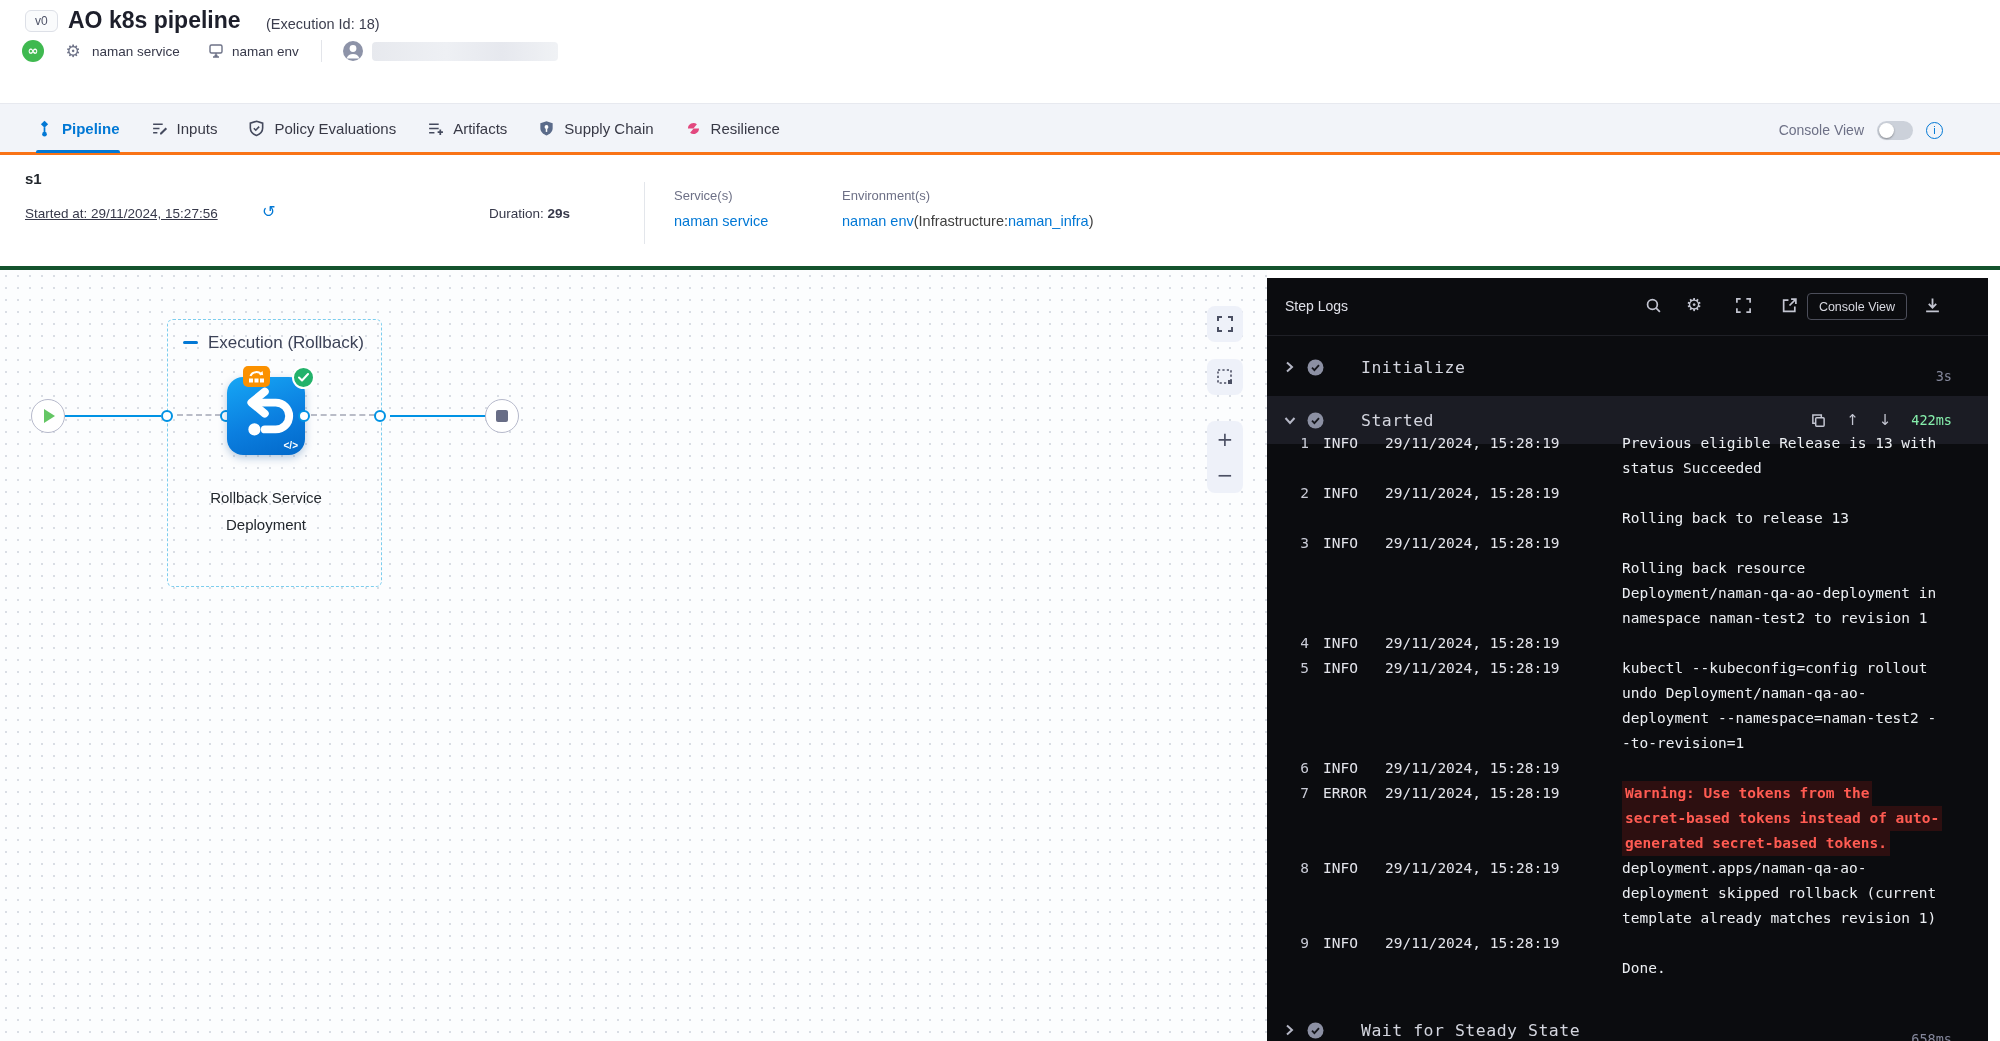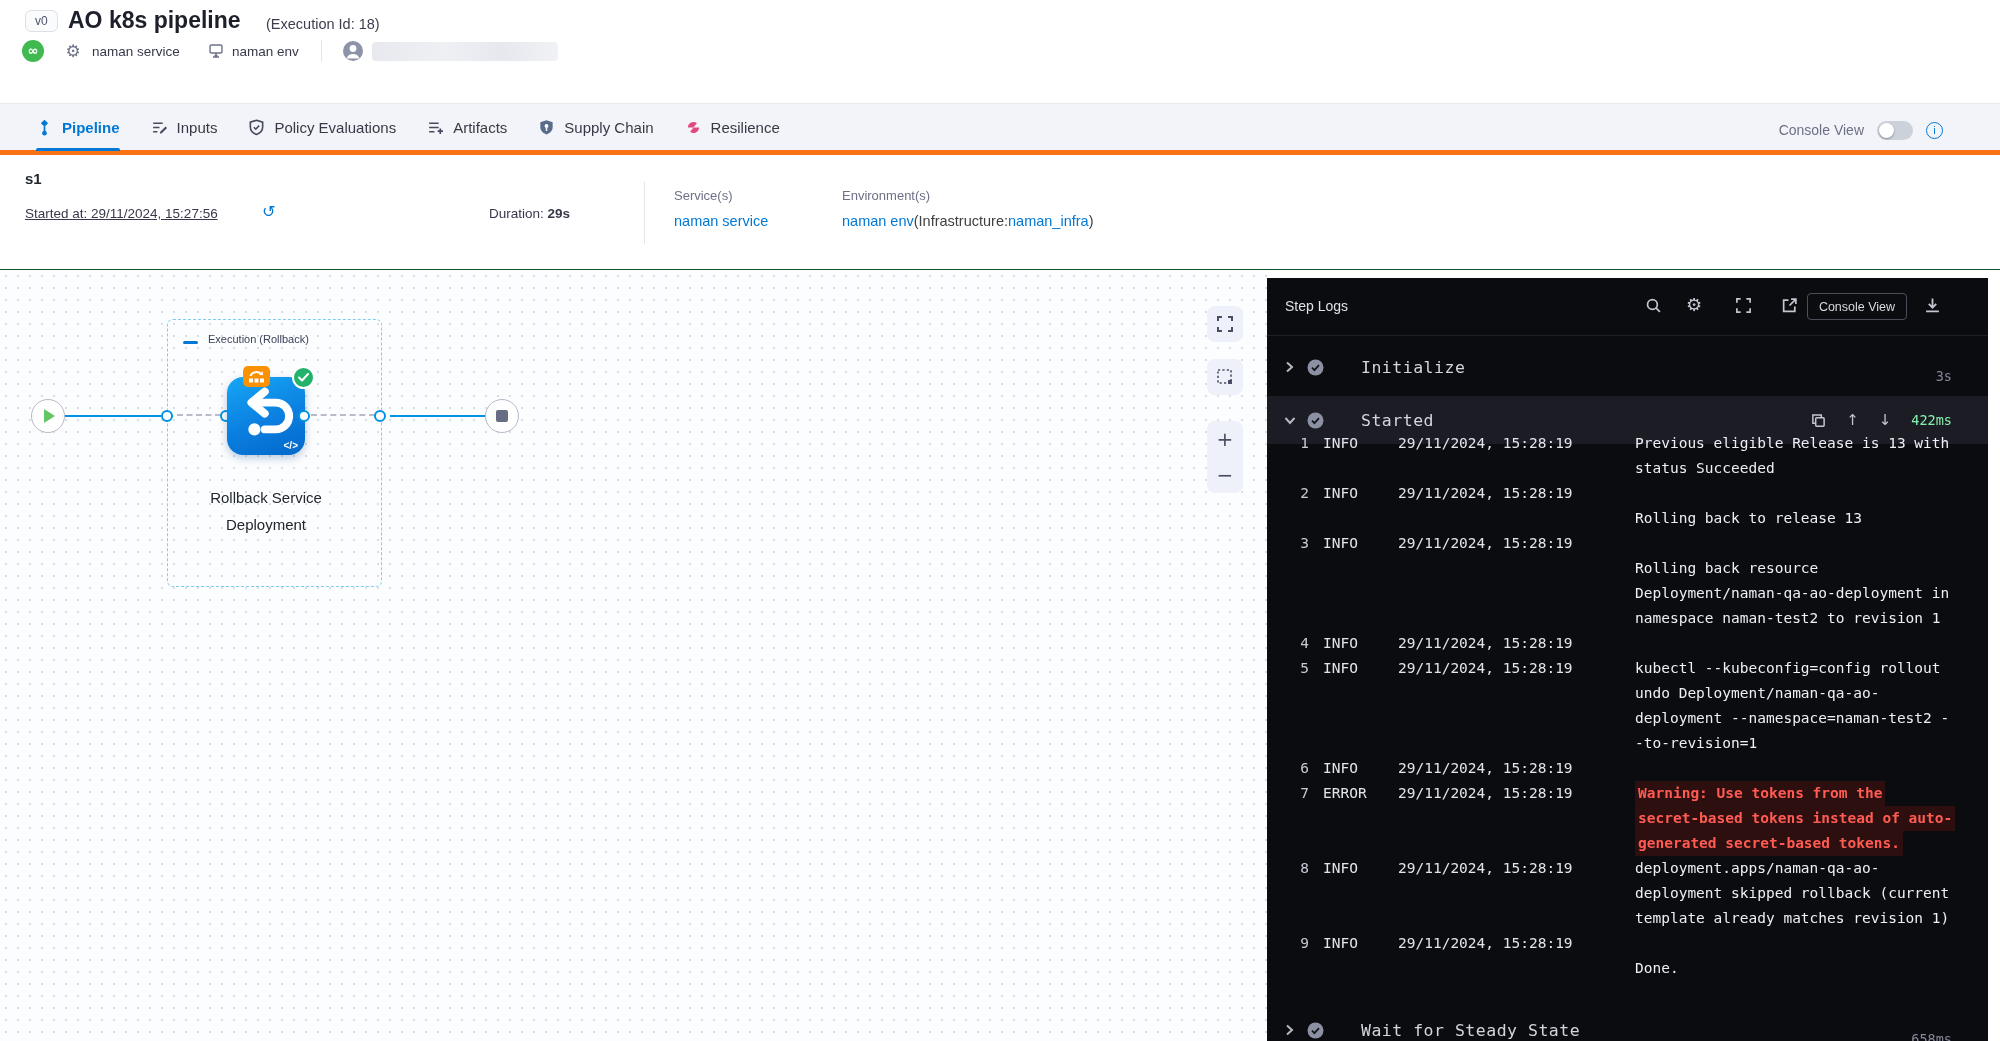--- a/index.html
+++ b/index.html
@@ -17,55 +17,55 @@
   .gitops-ico{left:22px;background:#3fb950;border-radius:50%;color:#fff;font-family:"DejaVu Sans",sans-serif;
     font-size:13px;font-weight:bold;line-height:20px;}
   .gear-ico{left:62px;color:#6d7287;font-family:"DejaVu Sans",sans-serif;font-size:17px;}
   .hdr-txt{position:absolute;top:44px;font-size:13.5px;color:#37394a;}
   .hdr-div{position:absolute;left:321px;top:40px;width:1px;height:22px;background:#e3e5ea;}
   .redacted{position:absolute;left:372px;top:42px;width:186px;height:19px;border-radius:4px;
     background:linear-gradient(90deg,#e7e9ee,#eef0f4 40%,#e6e8ee 70%,#f0f2f5);}
 
   
   .tabbar{position:absolute;left:0;top:103px;width:2000px;height:52px;background:#f2f4f9;
-    border-top:1px solid #e7e9ef;border-bottom:5px solid #f97316;box-sizing:border-box;
+    border-top:1px solid #e7e9ef;border-bottom:3px solid #f97316;box-sizing:border-box;
     display:flex;align-items:center;padding-left:36px;gap:31px;}
   .tab{position:relative;height:100%;display:flex;align-items:center;gap:9px;font-size:15px;
     color:#383946;cursor:pointer;}
   .tab.active{color:#0278d5;font-weight:bold;}
   .tab.active::after{content:"";position:absolute;left:0;right:0;bottom:-1px;height:3px;
     background:#0278d5;border-radius:2px 2px 0 0;}
   .tab-right{position:absolute;right:57px;top:0;height:52px;display:flex;align-items:center;gap:13px;}
   .cv-label{font-size:14px;color:#6d7086;}
   .toggle{width:36px;height:19px;border-radius:10px;background:#ccd1da;position:relative;cursor:pointer;}
   .toggle .knob{position:absolute;left:2px;top:2px;width:15px;height:15px;border-radius:50%;
     background:#fff;box-shadow:0 1px 2px rgba(0,0,0,.35);}
   .info-ico{width:17px;height:17px;border:1.5px solid #0278d5;border-radius:50%;color:#0278d5;
     font-size:11px;display:flex;align-items:center;justify-content:center;box-sizing:border-box;}
 
   
   .stagebar{position:absolute;left:0;top:155px;width:2000px;height:115px;background:#fff;
-    border-bottom:1px solid #14532d;box-sizing:border-box;}
+    border-bottom:4px solid #14532d;box-sizing:border-box;}
   .stage-name{position:absolute;left:25px;top:15px;font-size:15px;font-weight:bold;color:#22272d;}
   .stage-line{position:absolute;top:51px;font-size:13.5px;color:#37394a;}
   .hist-ico{position:absolute;left:262px;top:47px;color:#0278d5;font-family:"DejaVu Sans",sans-serif;
     font-size:16px;cursor:pointer;}
   .stage-div{position:absolute;left:644px;top:27px;width:1px;height:62px;background:#e3e6eb;}
   .col-label{position:absolute;top:33px;font-size:13px;color:#6d7086;}
   .col-link{position:absolute;top:58px;font-size:14.5px;color:#0278d5;cursor:pointer;}
   .dark-inline{color:#404040;}
   .blue-inline{color:#0278d5;cursor:pointer;}
 
   
   .canvas{position:absolute;left:0;top:270px;width:1267px;height:771px;background:#fcfdfe;
     background-image:radial-gradient(#d9dde4 1px, transparent 1.3px);background-size:12px 12px;}
   .group-box{position:absolute;left:167px;top:49px;width:215px;height:268px;
     border:1.5px dashed #7ccdee;border-radius:6px;box-sizing:border-box;}
   .group-minus{position:absolute;left:15px;top:21px;width:15px;height:3px;background:#0278d5;border-radius:2px;cursor:pointer;}
-  .group-label{position:absolute;left:40px;top:13px;font-size:11px;color:#3c4257;}
+  .group-label{position:absolute;left:40px;top:13px;font-size:17px;color:#3c4257;}
   .edge{position:absolute;height:2px;background:#0092e4;top:145px;}
   .edge-dash{position:absolute;top:144px;height:0;border-top:2px dashed #b9bcc7;}
   .ring{position:absolute;top:140px;width:12px;height:12px;border-radius:50%;
     background:#fff;border:2px solid #0092e4;box-sizing:border-box;}
   .start-node{position:absolute;left:31px;top:129px;width:34px;height:34px;border-radius:50%;
     background:#fff;border:1.5px solid #b6b9cb;box-sizing:border-box;display:flex;
     align-items:center;justify-content:center;cursor:pointer;}
   .play-tri{width:0;height:0;border-left:11px solid #64c664;border-top:7px solid transparent;
     border-bottom:7px solid transparent;margin-left:3px;}
   .end-node{position:absolute;left:485px;top:129px;width:34px;height:34px;border-radius:50%;
@@ -111,21 +111,21 @@
   .row-rb{top:118px;height:48px;background:#1b1c24;}
   .row-wait{top:729px;height:46px;}
   .rb-icons{position:absolute;right:36px;display:flex;align-items:center;gap:20px;}
   .rb-icons .arr{font-family:"DejaVu Sans",sans-serif;font-size:15px;color:#c3c5d1;cursor:pointer;}
   .rb-timer{font-size:13.5px;color:#86efac;}
   .logs{position:absolute;left:0;top:153px;width:100%;}
   .log-row{display:flex;height:25px;line-height:25px;
     font-family:"DejaVu Sans Mono",monospace;font-size:14.5px;}
   .ln{width:16px;margin-left:26px;text-align:right;color:#c9cbd6;flex:none;}
   .lvl{width:52px;margin-left:14px;color:#e3e4eb;flex:none;}
-  .lts{width:182px;margin-left:23px;color:#e3e4eb;flex:none;}
+  .lts{width:182px;margin-left:10px;color:#e3e4eb;flex:none;}
   .lmsg{margin-left:55px;color:#eceff3;white-space:pre;}
   .log-row.error .lmsg{color:#ff5b52;font-weight:bold;background:#2d0f10;padding:0 3px;}
 </style>
 </head>
 <body>
 
 <div class="app">
 
   <div class="topbar">
     <span class="ver-badge">v0</span>

